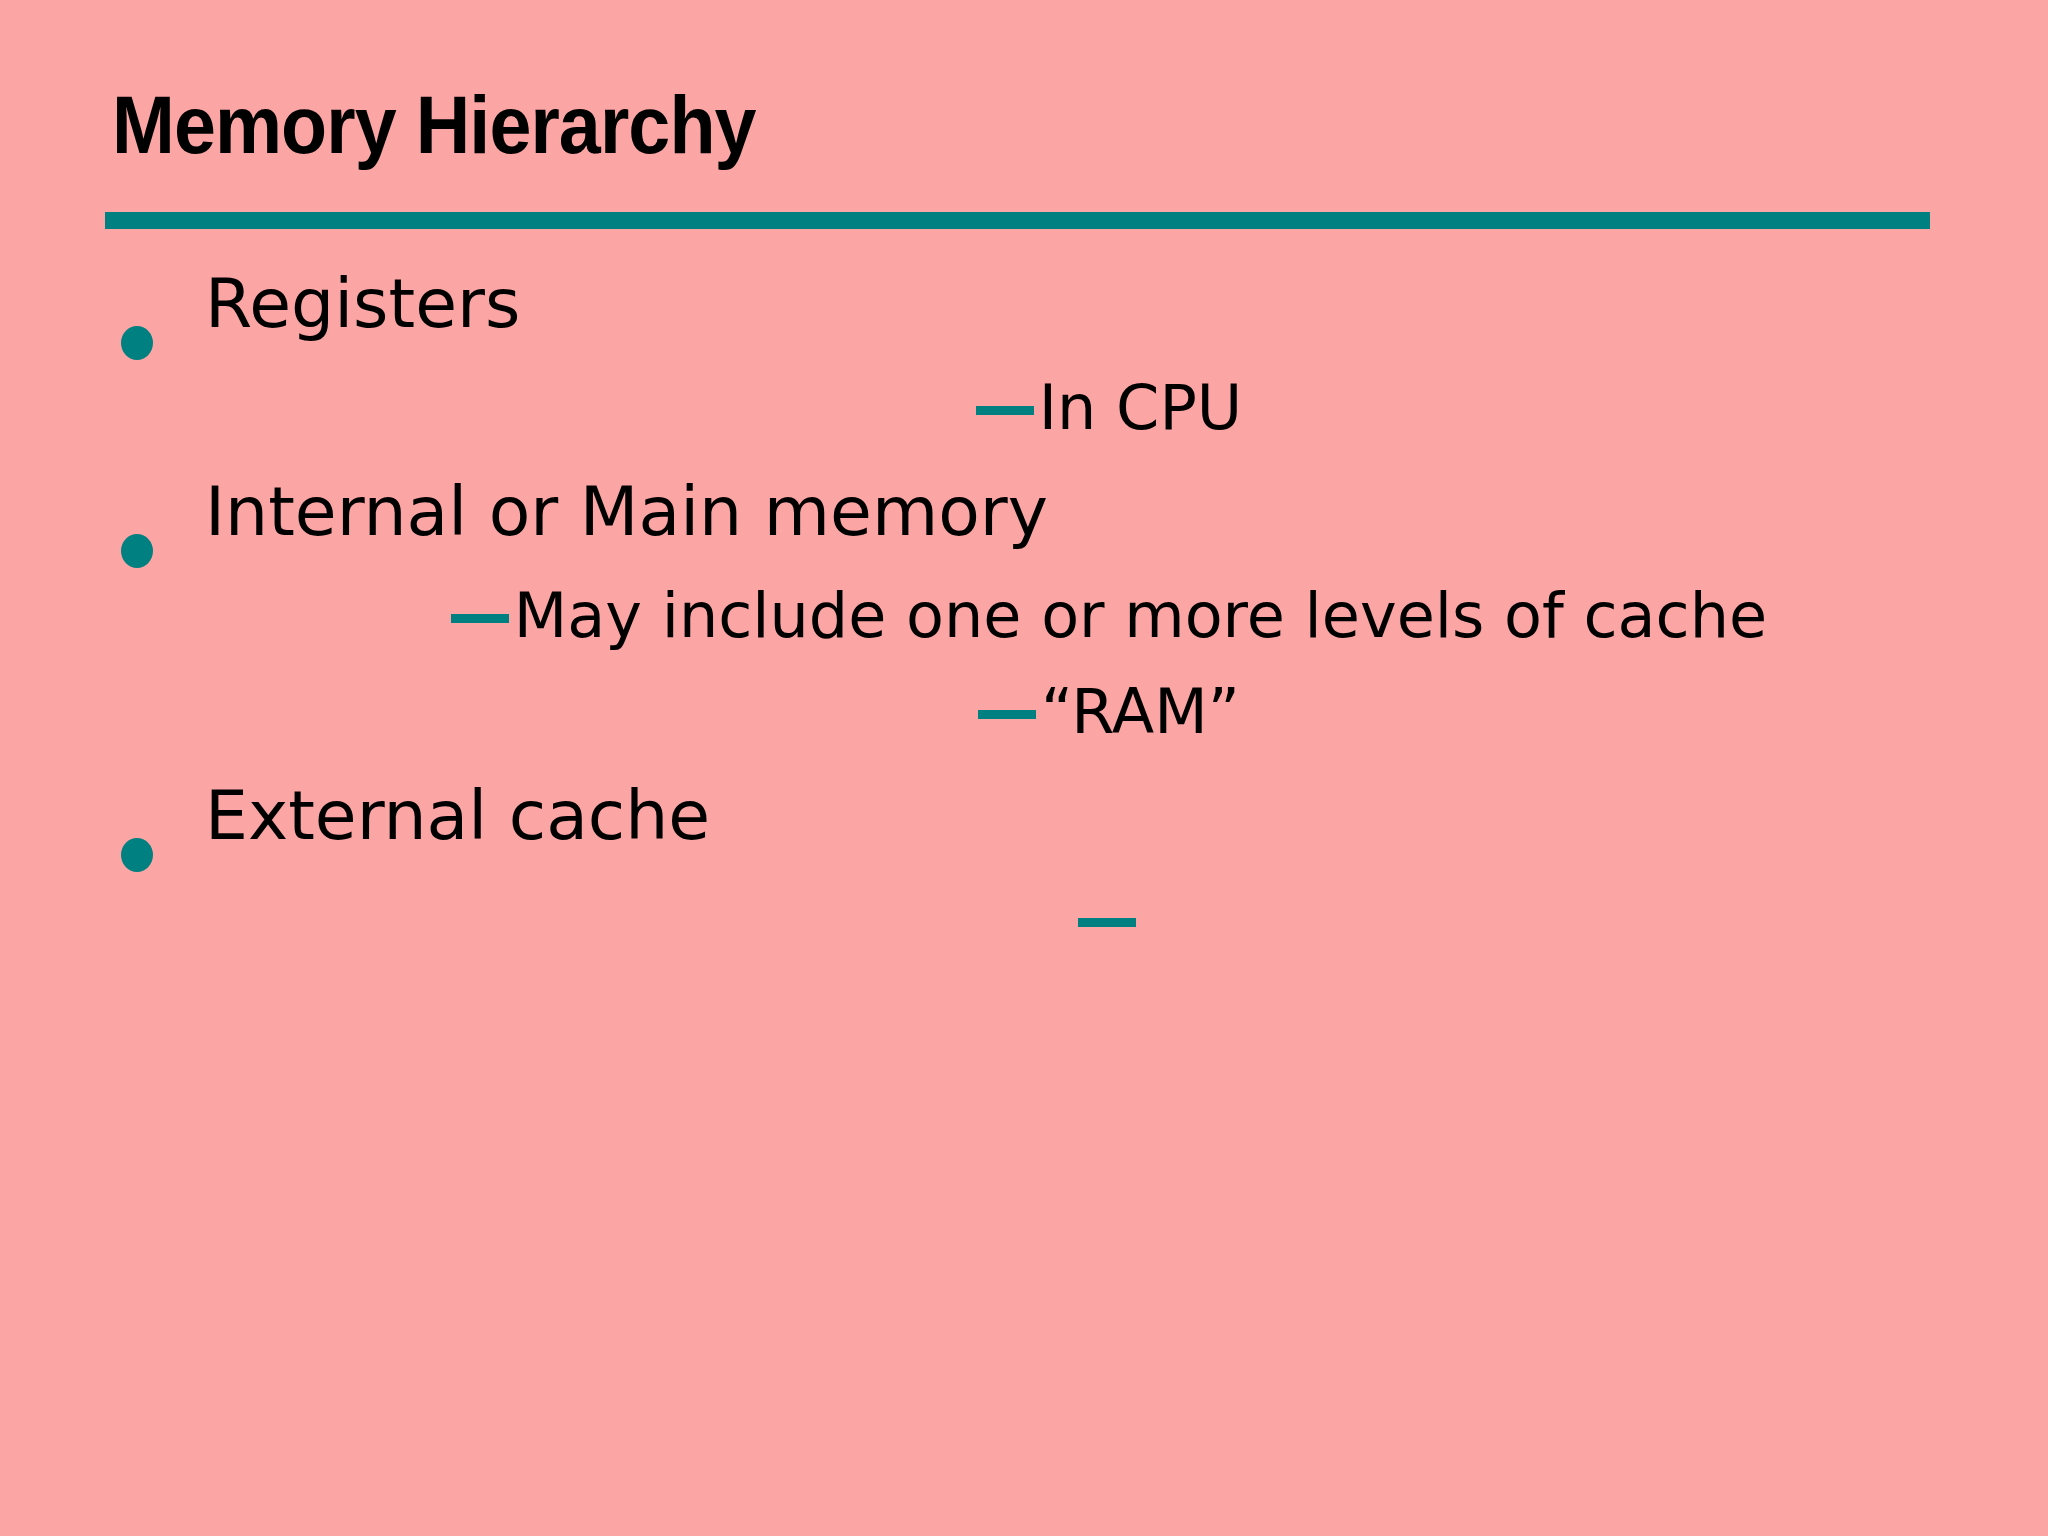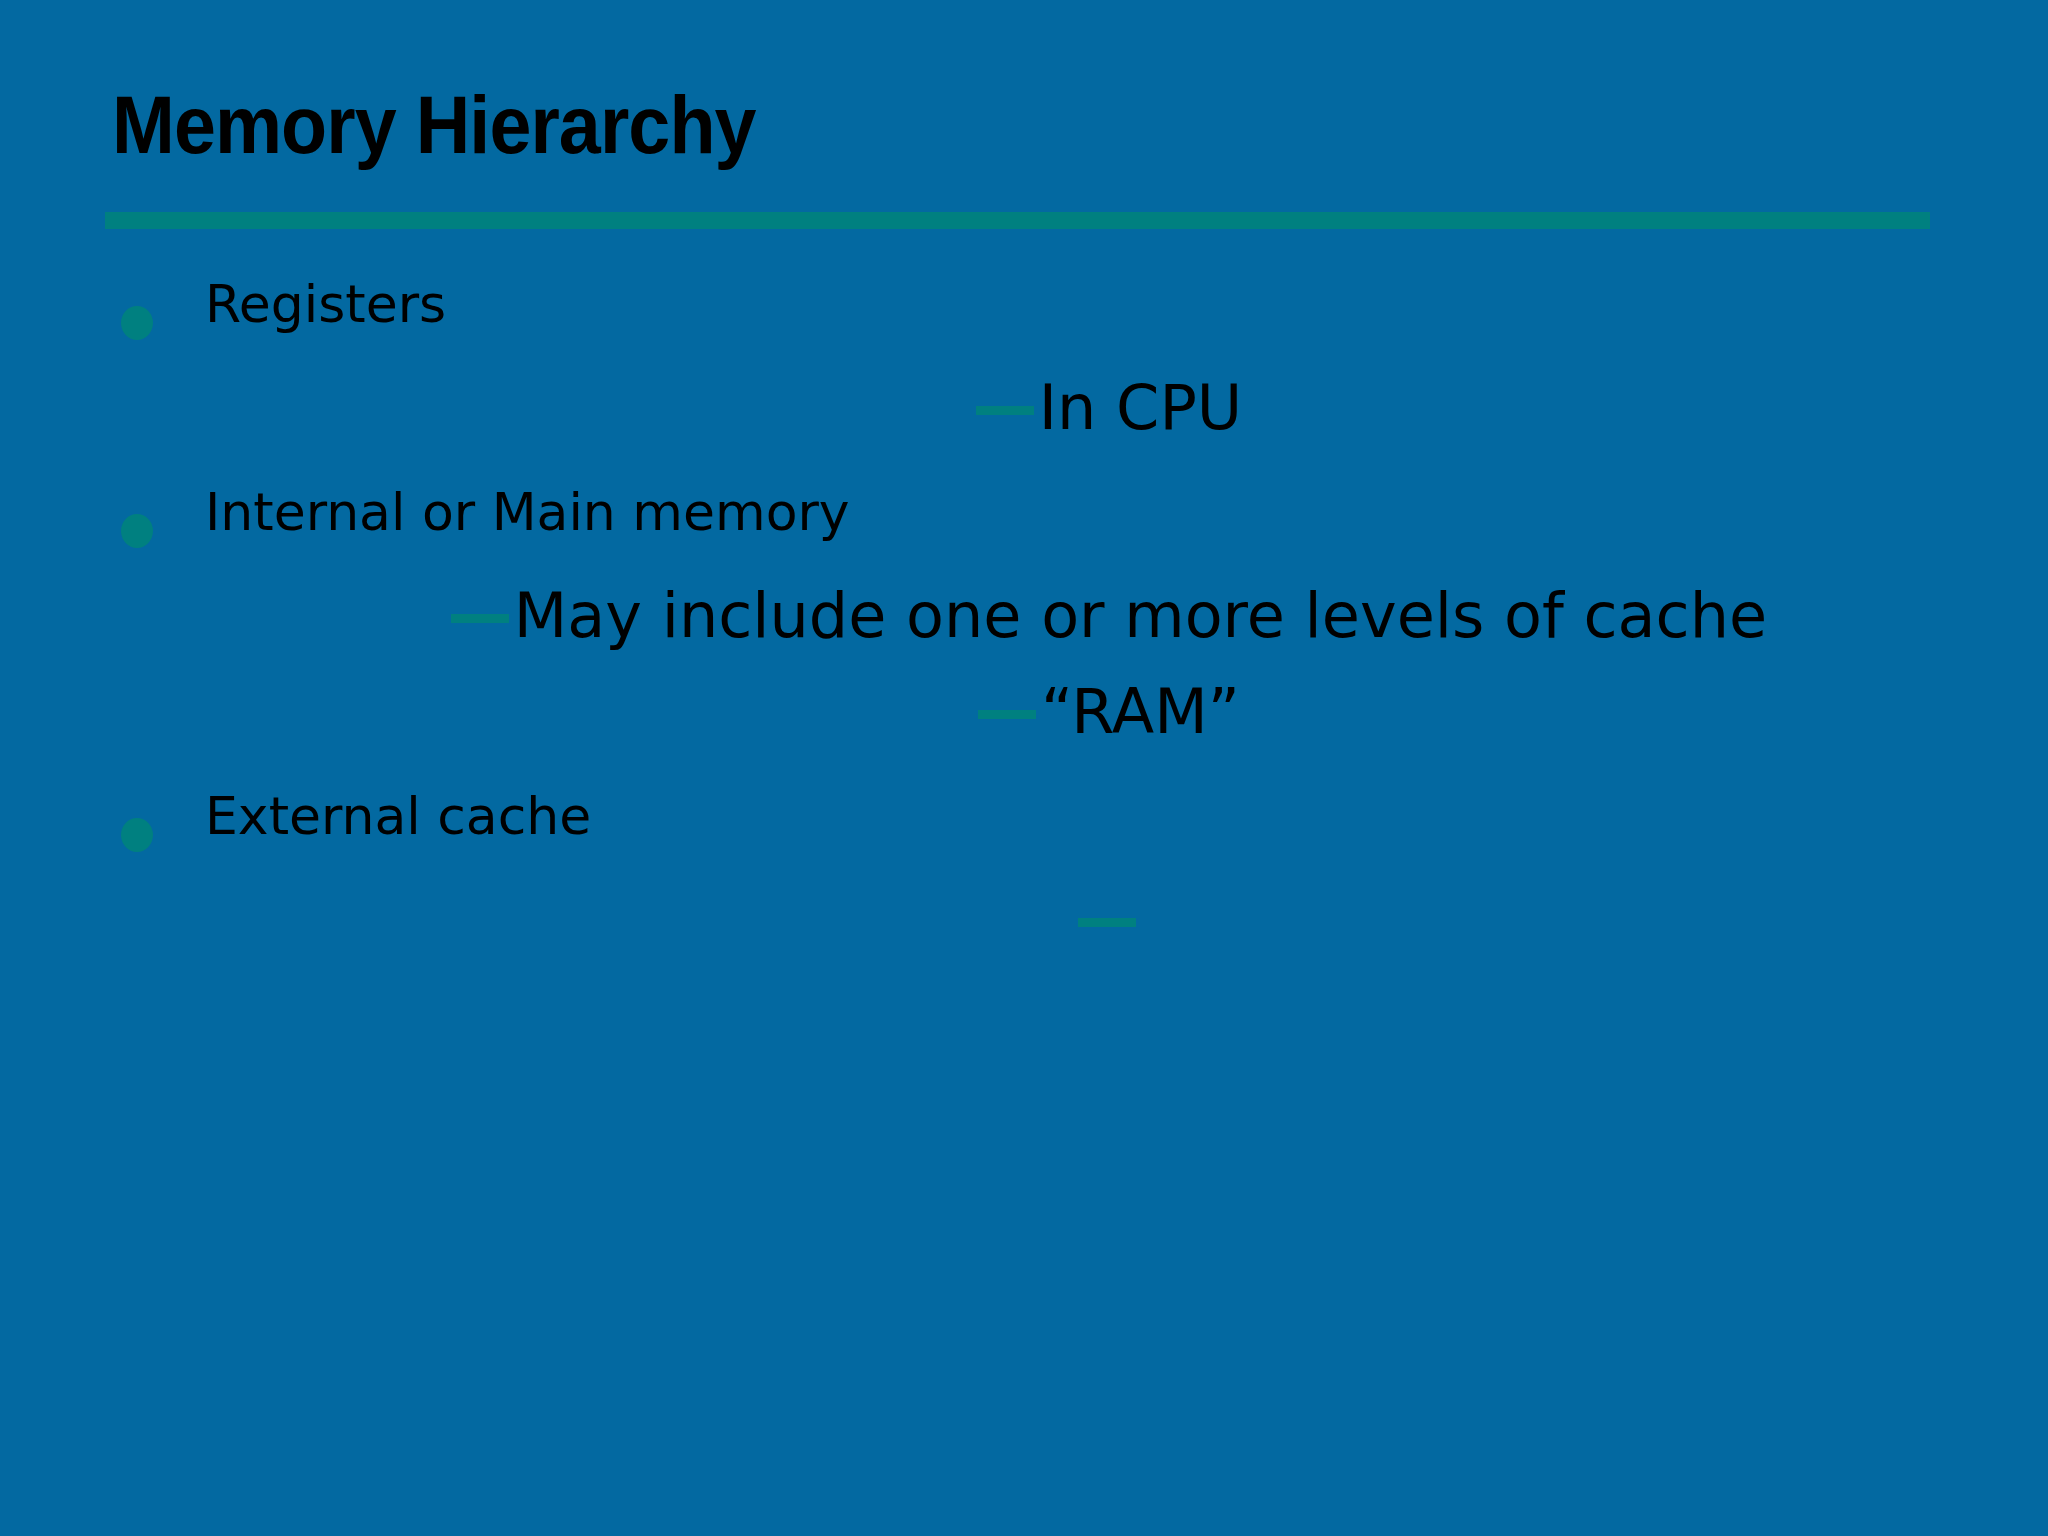--- a/index.html
+++ b/index.html
@@ -3,21 +3,21 @@
 <meta charset="utf-8">
 <style>
   html, body {
     margin: 0;
     padding: 0;
   }
   .slide {
     position: relative;
     width: 2048px;
     height: 1536px;
-    background: #0369a1;
+    background: #fca5a5;
     overflow: hidden;
     font-family: "DejaVu Sans", sans-serif;
     color: #000000;
   }
   .slide-title {
     position: absolute;
     left: 112px;
     top: 84px;
     font-family: "Liberation Sans", sans-serif;
     font-size: 82px;
@@ -37,22 +37,22 @@
     background: #008080;
   }
   .content {
     position: absolute;
     left: 105px;
     top: 248px;
     right: 60px;
   }
   .main-item {
     display: flex;
-    align-items: center;
-    font-size: 52px;
+    align-items: flex-end;
+    font-size: 68px;
     line-height: 112px;
   }
   .main-bullet {
     flex: 0 0 auto;
     width: 32px;
     height: 34px;
     border-radius: 50%;
     background: #008080;
     margin-top: 38px;
     margin-left: 16px;

